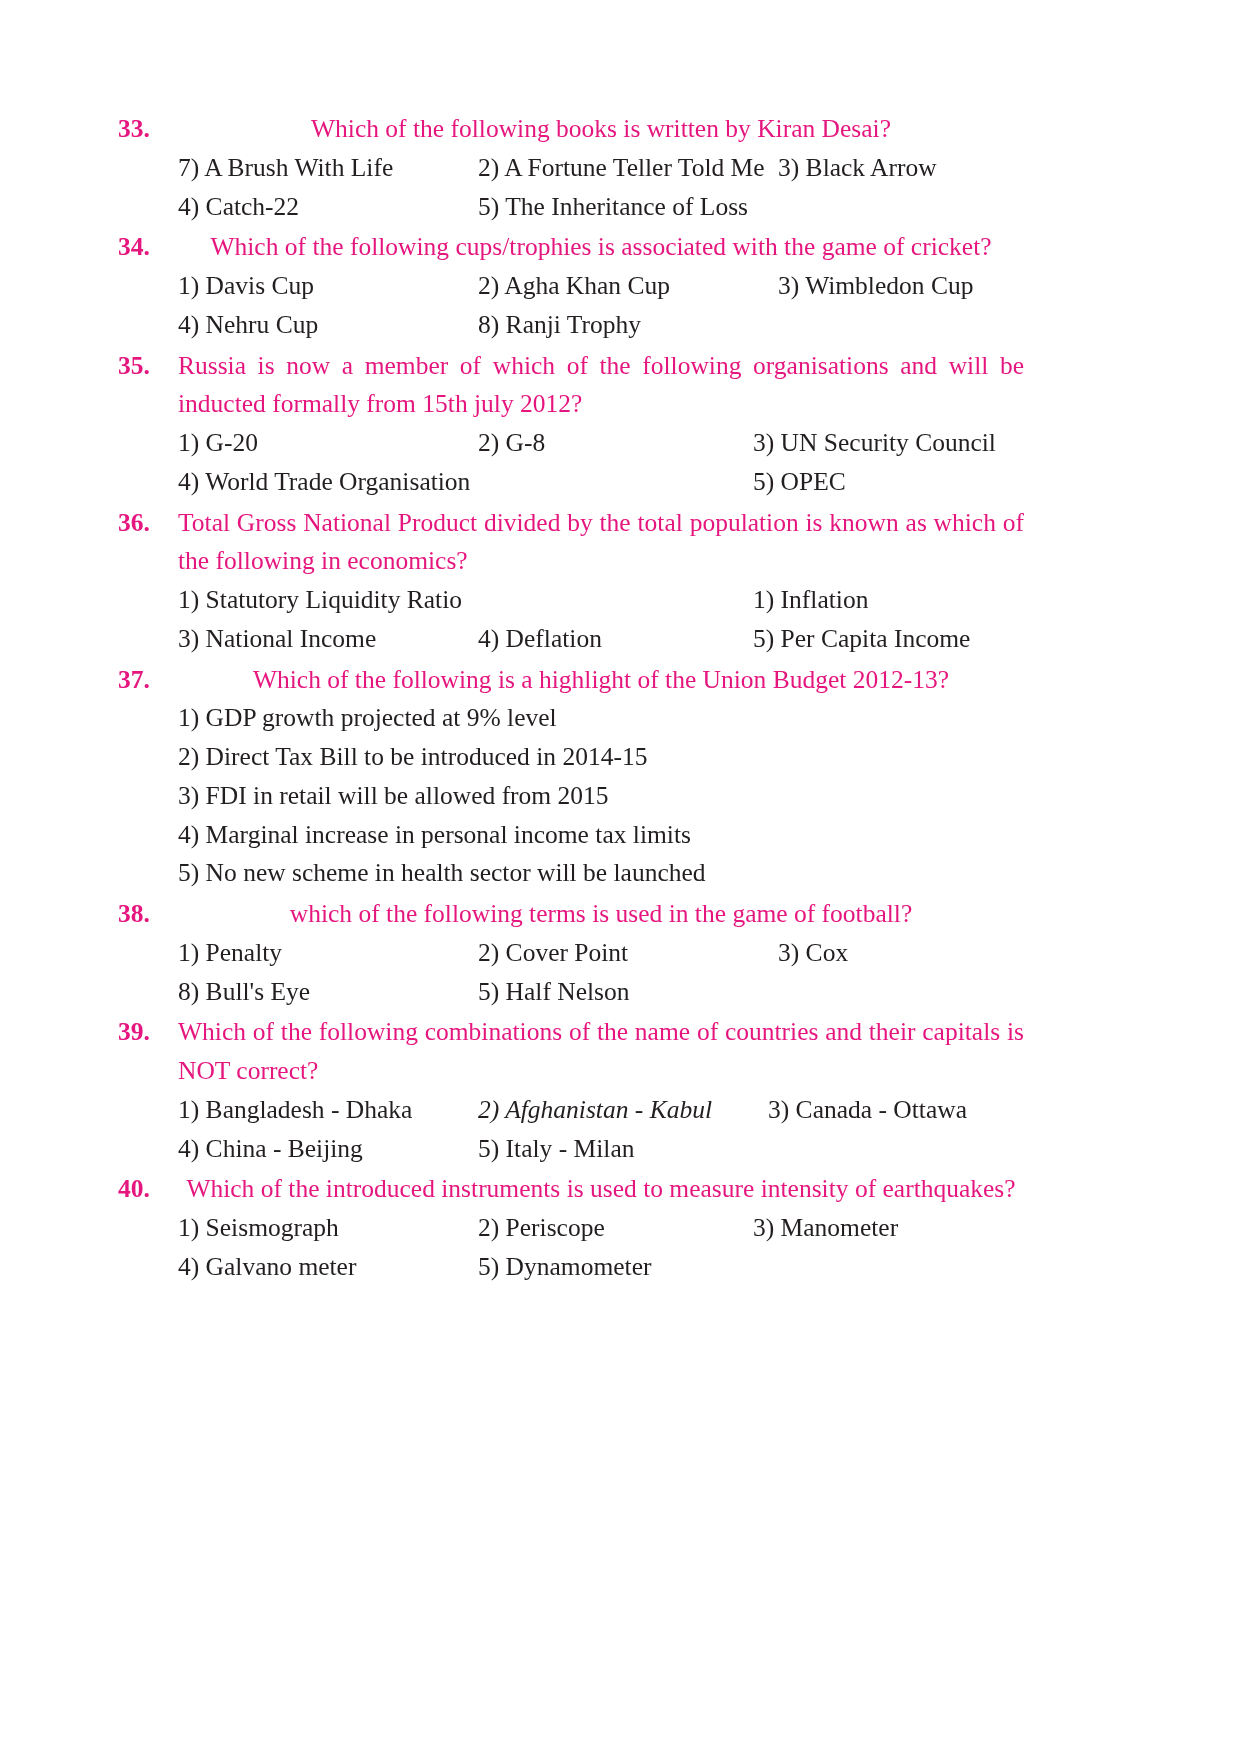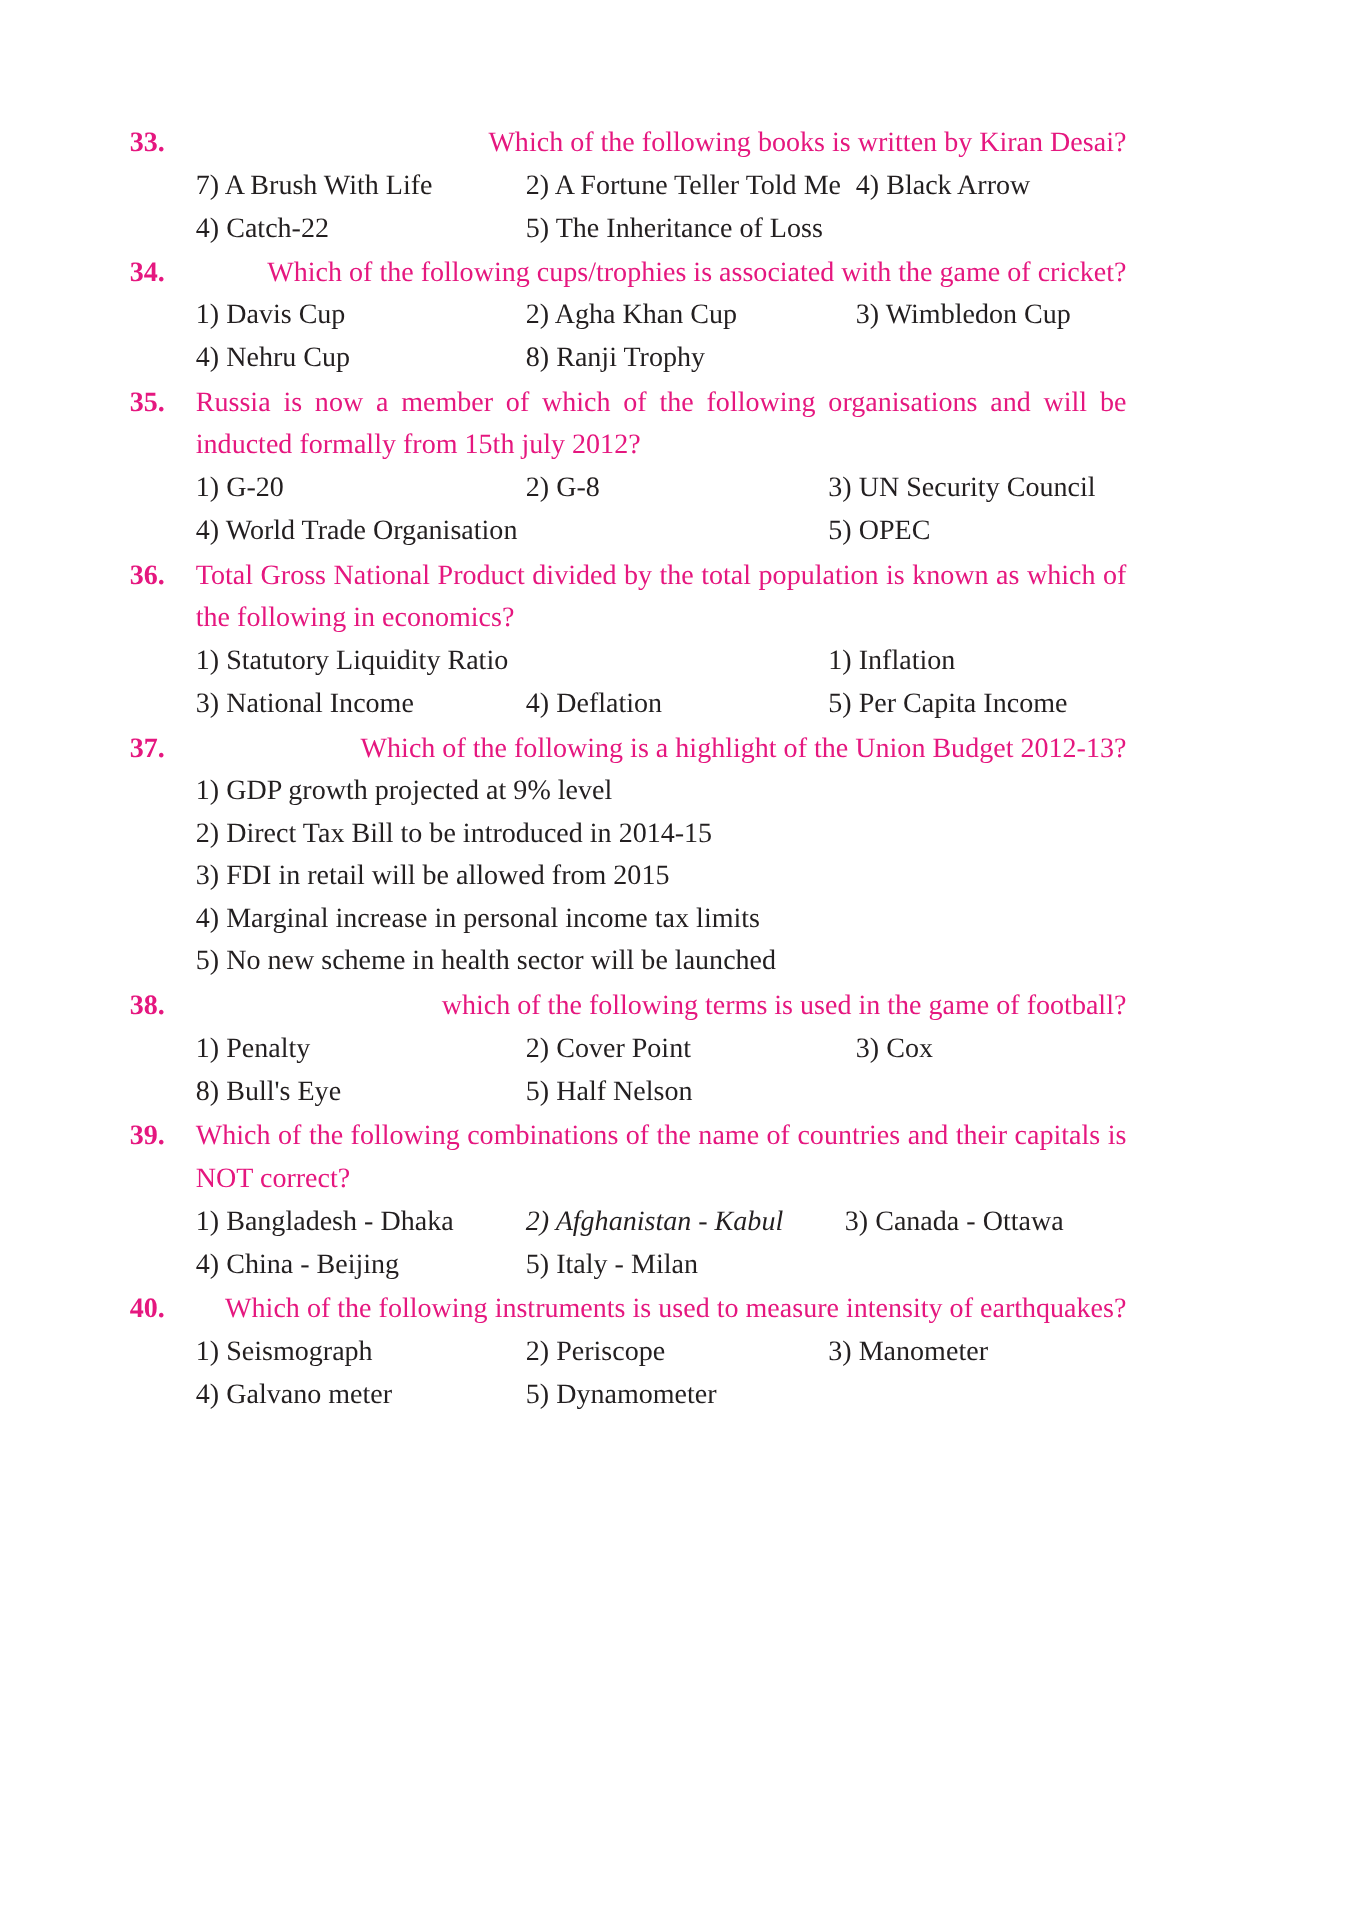--- a/index.html
+++ b/index.html
@@ -39,21 +39,21 @@
     text-align: left;
   }
   .qtext {
     flex: 1 1 auto;
     color: #e5177f;
     text-align: justify;
     text-justify: inter-word;
     padding-right: 2px;
   }
   .qtext.nojust {
-    text-align: right;
+    text-align: center;
   }
   .opts {
     margin-left: 60px;
     font-size: 25.5px;
     line-height: 1.52;
     color: #231f20;
   }
   .optrow {
     display: flex;
     align-items: flex-start;
@@ -75,21 +75,21 @@
 
   <div class="qblock">
     <div class="qhead">
       <span class="qnum">33.</span>
       <span class="qtext nojust">Which of the following books is written by Kiran Desai?</span>
     </div>
     <div class="opts">
       <div class="optrow">
         <span class="opt w-300">7) A Brush With Life</span>
         <span class="opt w-300">2) A Fortune Teller Told Me</span>
-        <span class="opt w-auto">4) Black Arrow</span>
+        <span class="opt w-auto">3) Black Arrow</span>
       </div>
       <div class="optrow">
         <span class="opt w-300">4) Catch-22</span>
         <span class="opt w-auto">5) The Inheritance of Loss</span>
       </div>
     </div>
   </div>
 
   <div class="qblock">
     <div class="qhead">
@@ -201,21 +201,21 @@
       <div class="optrow">
         <span class="opt w-300">4) China - Beijing</span>
         <span class="opt w-auto">5) Italy - Milan</span>
       </div>
     </div>
   </div>
 
   <div class="qblock">
     <div class="qhead">
       <span class="qnum">40.</span>
-      <span class="qtext nojust">Which of the following instruments is used to measure intensity of earthquakes?</span>
+      <span class="qtext nojust">Which of the introduced instruments is used to measure intensity of earthquakes?</span>
     </div>
     <div class="opts">
       <div class="optrow">
         <span class="opt w-300">1) Seismograph</span>
         <span class="opt w-275">2) Periscope</span>
         <span class="opt w-auto">3) Manometer</span>
       </div>
       <div class="optrow">
         <span class="opt w-300">4) Galvano meter</span>
         <span class="opt w-auto">5) Dynamometer</span>

